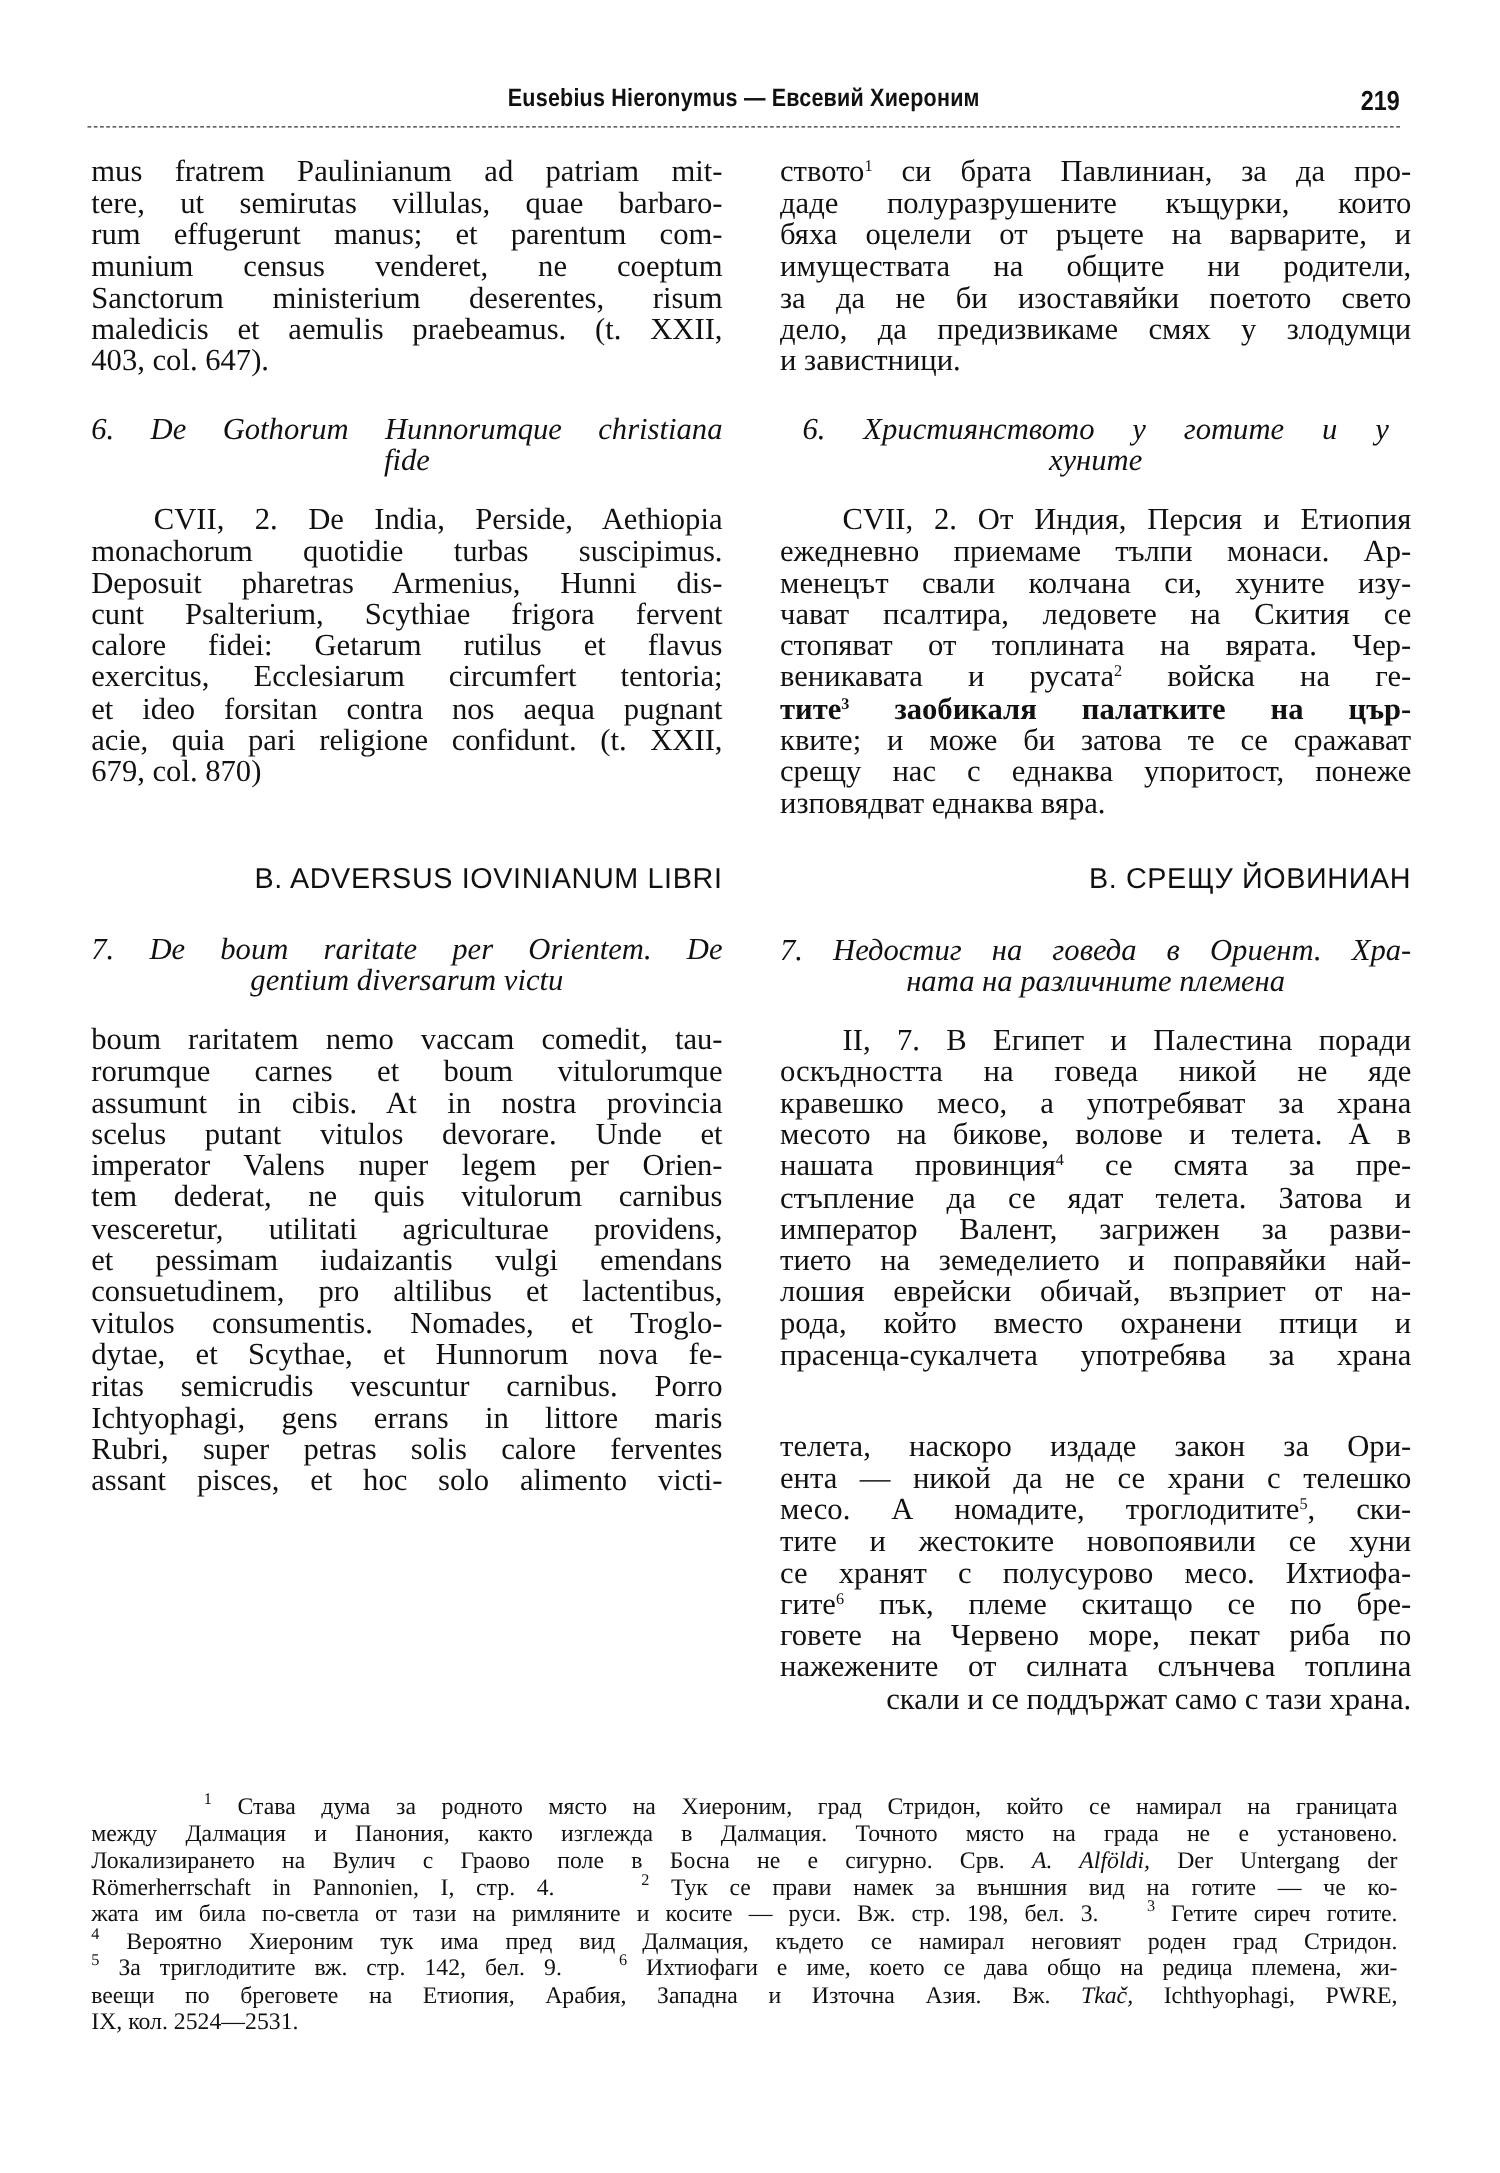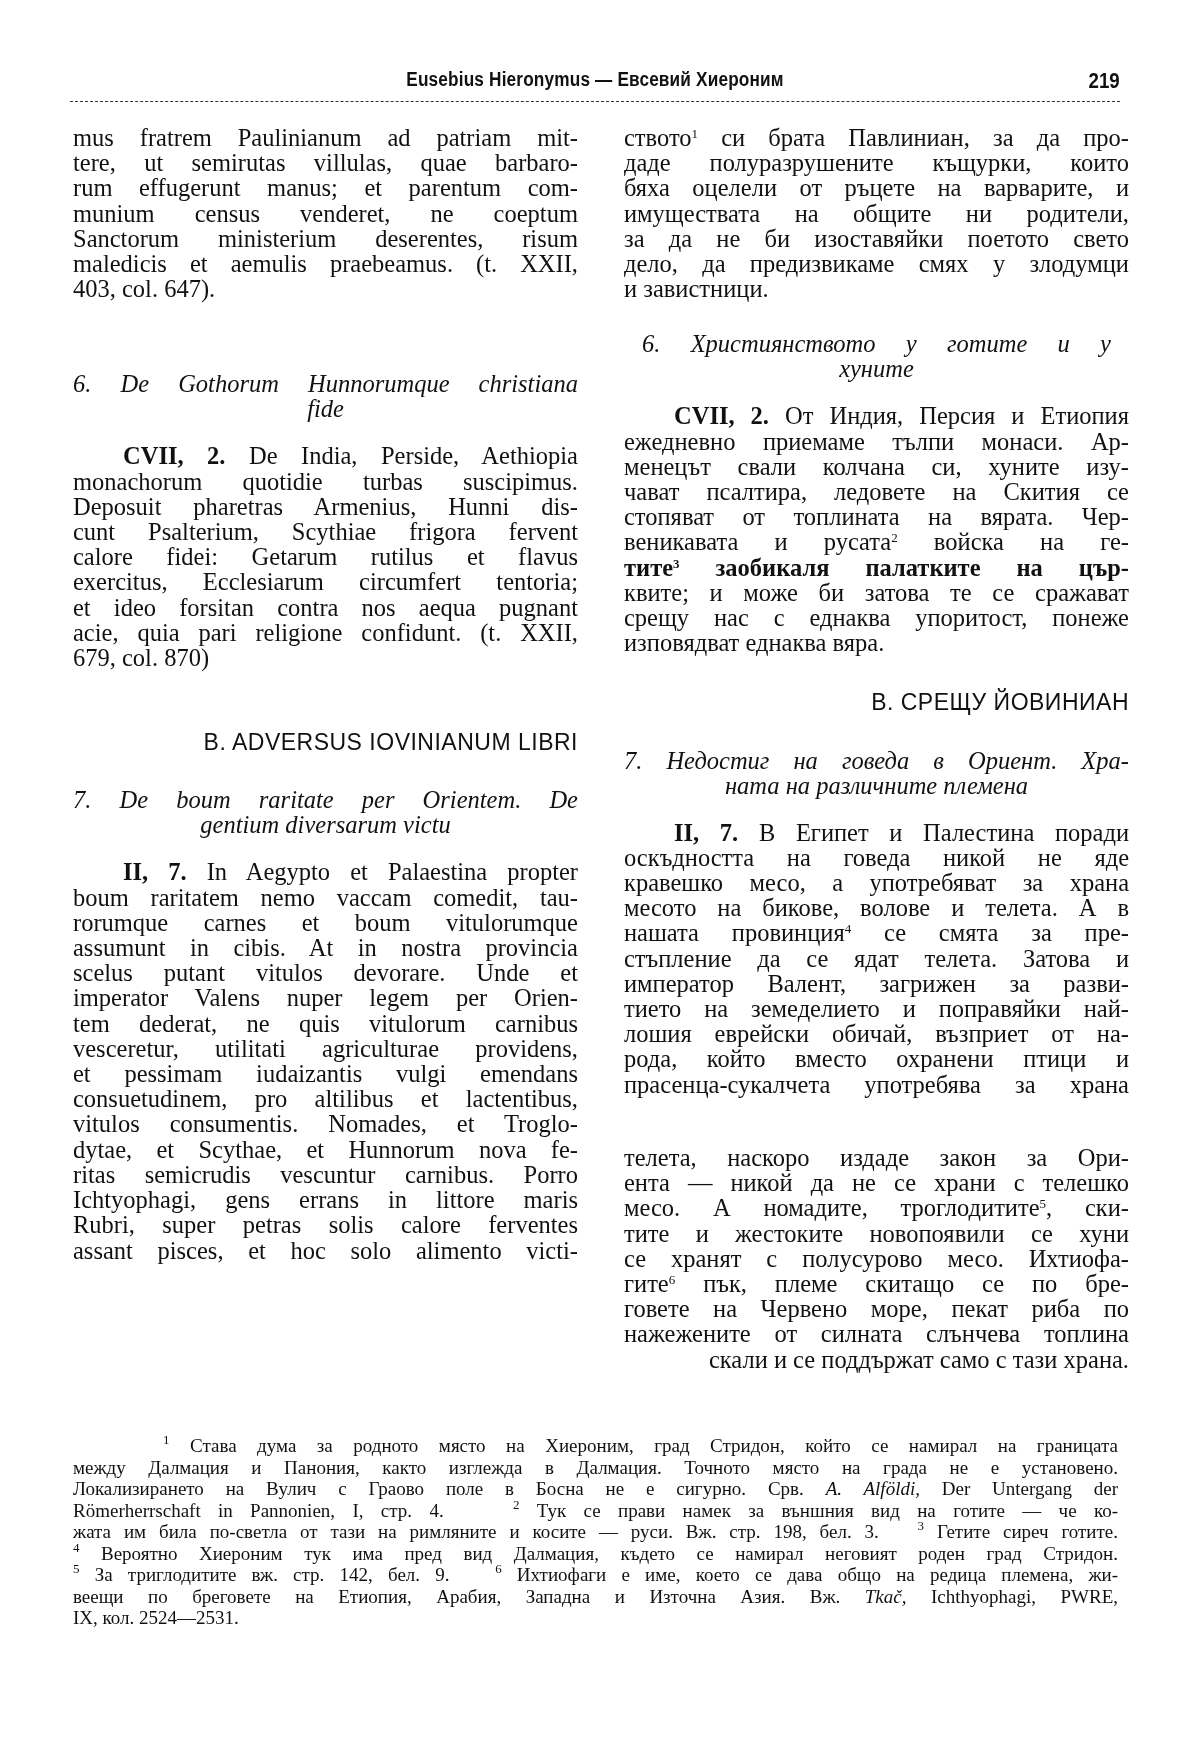--- a/index.html
+++ b/index.html
@@ -32,21 +32,21 @@
     .line.last { text-align-last: left; }
     .heading-it {
       font-style: italic; text-align: center; margin: 0; line-height: 25px;
     }
     .heading-it .line { text-align-last: justify; }
     .heading-it .line.center { text-align: center; text-align-last: center; }
     .section-title {
       text-align: right; font-family: "Liberation Sans", sans-serif; font-size: 23px;
       letter-spacing: 0.5px; margin: 0;
     }
-    .ref { font-weight: bold; }
+    .ref { font-weight: normal; }
     .indent { padding-left: 50px; }
     sup { font-size: 13px; line-height: 0; vertical-align: 8px; }
     .footnotes {
       position: absolute; left: 73px; top: 1435px; width: 1045px;
       font-size: 19px; line-height: 21.5px; transform-origin: left top;
     }
     .footnotes .line { text-align: justify; text-align-last: justify; }
     .footnotes .line.last { text-align-last: left; }
     .fn-indent { padding-left: 90px; }
     .it { font-style: italic; }
@@ -66,21 +66,21 @@
     <span class="line" style="display: block;">tere, ut semirutas villulas, quae barbaro-</span>
     <span class="line" style="display: block;">rum effugerunt manus; et parentum com-</span>
     <span class="line" style="display: block;">munium census venderet, ne coeptum</span>
     <span class="line" style="display: block;">Sanctorum ministerium deserentes, risum</span>
     <span class="line" style="display: block;">maledicis et aemulis praebeamus. (t. XXII,</span>
     <span class="line last" style="display: block;">403, col. 647).</span>
   </div>
 
   <div style="height:30px"></div>
   <div class="heading-it">
-    <span class="line" style="display: block; margin-top: 40px;">6. De Gothorum Hunnorumque christiana</span>
+    <span class="line" style="display: block;">6. De Gothorum Hunnorumque christiana</span>
     <span class="line center" style="display: block;">fide</span>
   </div>
 
   <div style="height:22px"></div>
   <div class="para">
     <span class="line indent" style="display: block;"><b class="ref">CVII, 2.</b> <span>De India, Perside, Aethiopia</span></span>
     <span class="line" style="display: block;">monachorum quotidie turbas suscipimus.</span>
     <span class="line" style="display: block;">Deposuit pharetras Armenius, Hunni dis-</span>
     <span class="line" style="display: block;">cunt Psalterium, Scythiae frigora fervent</span>
     <span class="line" style="display: block;">calore fidei: Getarum rutilus et flavus</span>
@@ -94,21 +94,20 @@
   <div class="section-title">B. ADVERSUS IOVINIANUM LIBRI</div>
 
   <div style="height:32px"></div>
   <div class="heading-it">
     <span class="line" style="display: block;">7. De boum raritate per Orientem. De</span>
     <span class="line center" style="display: block;">gentium diversarum victu</span>
   </div>
 
   <div style="height:22px"></div>
   <div class="para">
-    <span class="line indent" style="display: block;"><b class="ref">II, 7.</b> <span>In Aegypto et Palaestina propter</span></span>
     <span class="line" style="display: block;">boum raritatem nemo vaccam comedit, tau-</span>
     <span class="line" style="display: block;">rorumque carnes et boum vitulorumque</span>
     <span class="line" style="display: block;">assumunt in cibis. At in nostra provincia</span>
     <span class="line" style="display: block;">scelus putant vitulos devorare. Unde et</span>
     <span class="line" style="display: block;">imperator Valens nuper legem per Orien-</span>
     <span class="line" style="display: block;">tem dederat, ne quis vitulorum carnibus</span>
     <span class="line" style="display: block;">vesceretur, utilitati agriculturae providens,</span>
     <span class="line" style="display: block;">et pessimam iudaizantis vulgi emendans</span>
     <span class="line" style="display: block;">consuetudinem, pro altilibus et lactentibus,</span>
     <span class="line" style="display: block;">vitulos consumentis. Nomades, et Troglo-</span>

